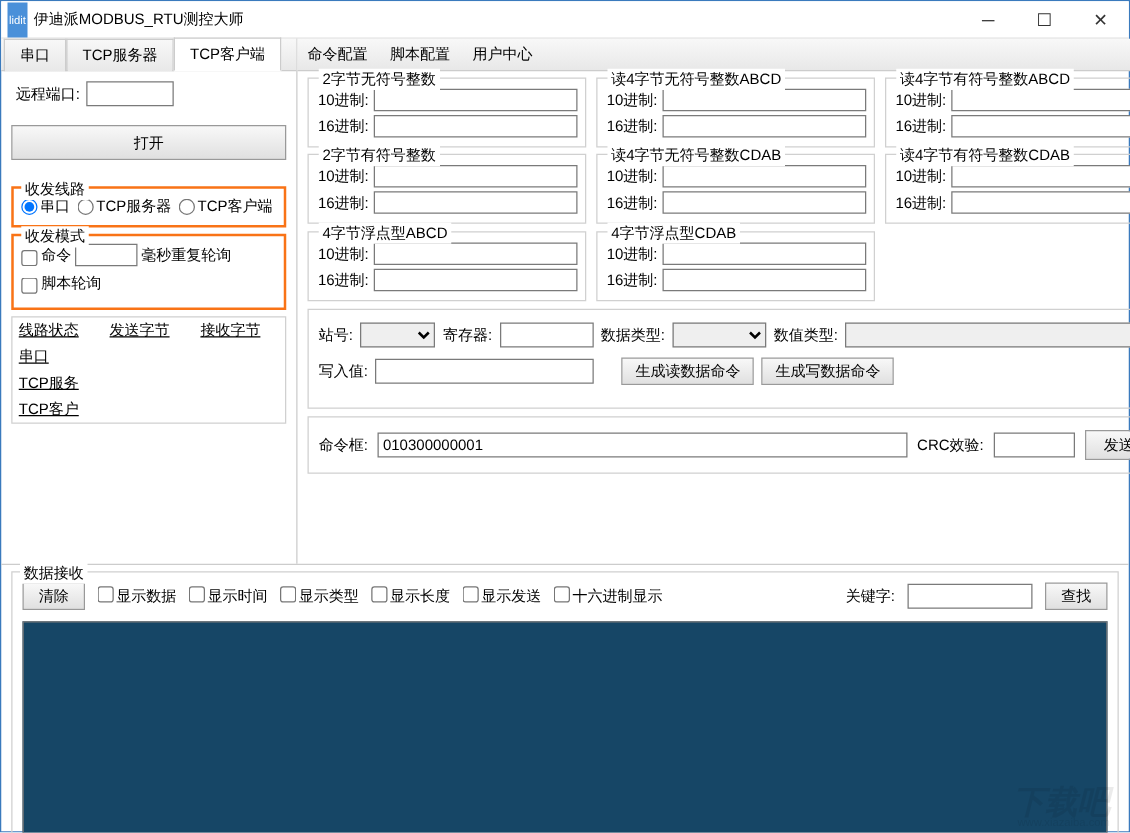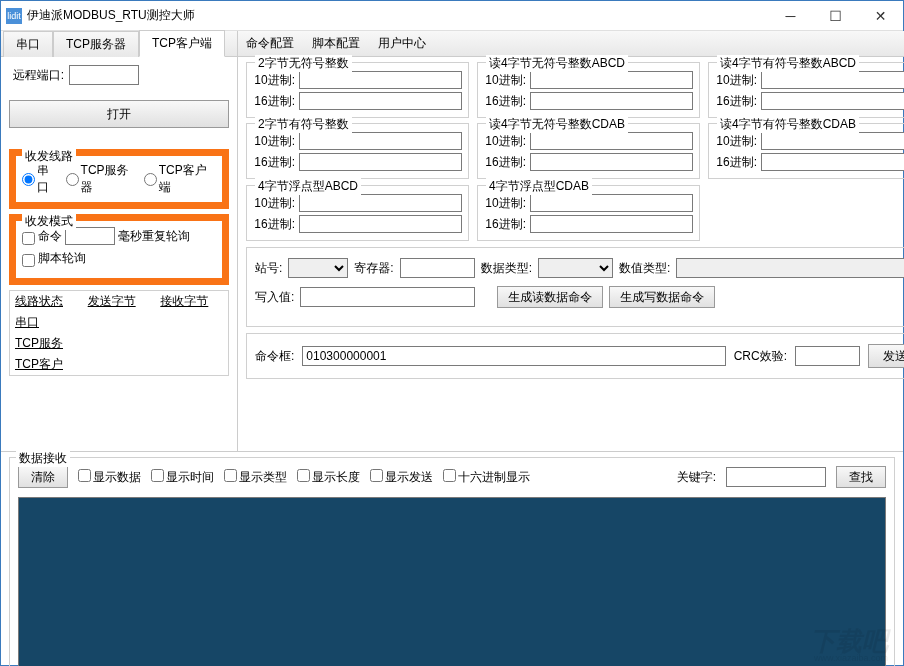--- a/index.html
+++ b/index.html
@@ -1,40 +1,40 @@
 <!DOCTYPE html>
 <html><head>
 <meta charset="utf-8">
 <style>
 * { box-sizing: border-box; margin: 0; padding: 0; }
 body { font-family: "Microsoft YaHei", "SimSun", Arial, sans-serif; font-size: 12px; background: #fff; }
 .window { width: 904px; height: 666px; border: 1px solid #3a7abd; background: #fff; position: relative; }
 .titlebar { height: 30px; background: #fff; display: flex; align-items: center; padding: 0 0 0 5px; border-bottom: 1px solid #e0e0e0; }
-.titlebar-icon { width: 16px; height: 16px; background: #4a90d9; color: #fff; font-size: 9px; display: flex; align-items: center; justify-content: center; margin-right: 5px; }
+.titlebar-icon { width: 16px; height: 28px; background: #4a90d9; color: #fff; font-size: 9px; display: flex; align-items: center; justify-content: center; margin-right: 5px; }
 .titlebar-title { flex: 1; font-size: 12px; }
 .titlebar-btns { display: flex; }
 .titlebar-btn { width: 45px; height: 30px; display: flex; align-items: center; justify-content: center; font-size: 14px; color: #333; }
 
 .main-area { display: flex; height: 420px; }
 .left-panel { width: 244px; border-right: 1px solid #ccc; padding: 0; }
 .right-panel { flex: 1; padding: 0; }
 
 .tabbar { height: 26px; background: linear-gradient(#f8f8f8, #e8e8e8); border-bottom: 1px solid #ccc; display: flex; align-items: flex-end; padding-left: 2px; }
 .tab { padding: 4px 12px; border: 1px solid #ccc; border-bottom: none; background: linear-gradient(#f8f8f8, #e8e8e8); margin-right: 0; font-size: 12px; position: relative; top: 1px; }
 .tab.active { background: #fff; border-bottom: 1px solid #fff; }
 .tabbar-right { height: 26px; background: linear-gradient(#f8f8f8, #e8e8e8); border-bottom: 1px solid #ccc; display: flex; align-items: center; padding-left: 8px; gap: 18px; }
 .tabbar-right .ritem { font-size: 12px; }
 
 .panel-body { padding: 8px; }
 .form-row { display: flex; align-items: center; margin-bottom: 8px; }
 .form-row label { width: 55px; text-align: right; margin-right: 5px; }
 .form-row input[type="text"] { border: 1px solid #7a7a7a; height: 20px; padding: 0 3px; font-size: 12px; }
 .big-btn { width: 220px; height: 28px; background: linear-gradient(#f8f8f8, #e0e0e0); border: 1px solid #999; margin: 15px auto 8px; display: block; font-size: 12px; }
 
-.groupbox { border: 7px solid #f97316; margin: 5px 8px; padding: 6px 6px; position: relative; }
+.groupbox { border: 2px solid #f97316; margin: 5px 8px; padding: 6px 6px; position: relative; }
 .groupbox-title { position: absolute; top: -8px; left: 6px; background: #fff; padding: 0 3px; font-size: 12px; }
 .radio-row { display: flex; gap: 6px; align-items: center; }
 .radio-row label { display: flex; align-items: center; gap: 2px; font-size: 12px; }
 .chk-row { display: flex; align-items: flex-end; gap: 3px; margin-bottom: 5px; font-size: 12px; }
 .chk-row input[type="text"] { width: 50px; height: 18px; border: 1px solid #7a7a7a; }
 
 .status-table { width: 100%; border-collapse: collapse; font-size: 12px; }
 .status-table th, .status-table td { border: none; padding: 2px 5px; text-align: left; }
 .status-table th { font-weight: normal; }
 .status-box { border: 1px solid #d0d0d0; margin: 5px 8px; text-decoration: underline; }

